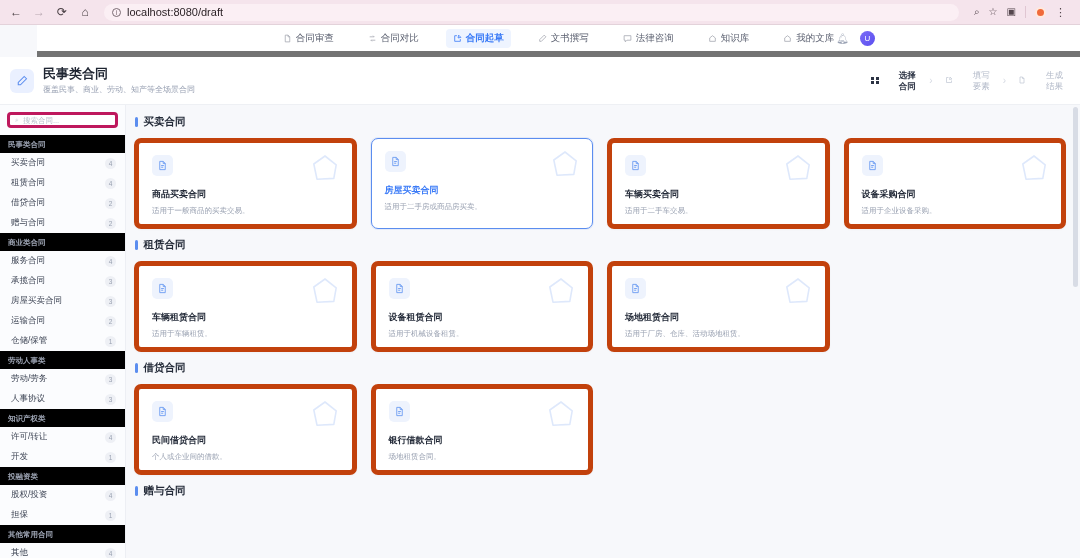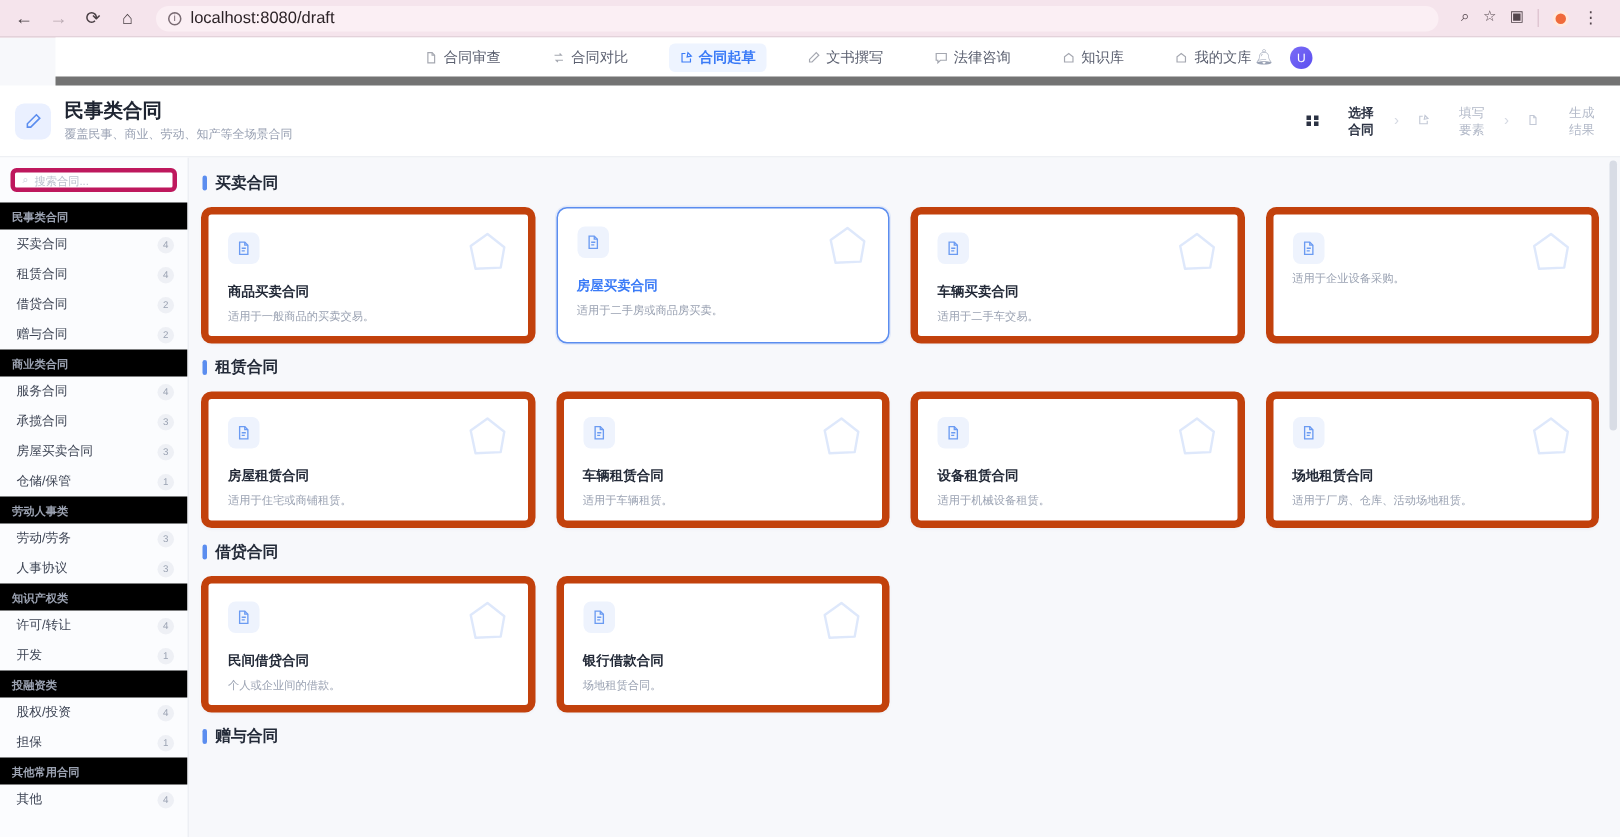--- a/index.html
+++ b/index.html
@@ -408,20 +408,24 @@
         </div>
         <div class="side-item">
           <span>承揽合同</span>
           <span class="side-count">3</span>
         </div>
         <div class="side-item">
           <span>房屋买卖合同</span>
           <span class="side-count">3</span>
         </div>
         <div class="side-item">
+          <span>运输合同</span>
+          <span class="side-count">2</span>
+        </div>
+        <div class="side-item">
           <span>仓储/保管</span>
           <span class="side-count">1</span>
         </div>
         <div class="side-group-title">劳动人事类</div>
         <div class="side-item">
           <span>劳动/劳务</span>
           <span class="side-count">3</span>
         </div>
         <div class="side-item">
           <span>人事协议</span>
@@ -514,20 +518,21 @@
                   <path d="M20 5 L34 16 L31 33 L10 34 L6 15 Z"></path>
                 </svg>
               </div>
               <div class="card-ico">
                 <svg width="11" height="11" viewBox="0 0 16 16" fill="none" stroke="currentColor" stroke-width="1.3">
                   <path d="M4 2h5l3 3v9H4z"></path>
                   <path d="M9 2v3h3"></path>
                   <path d="M6 8h4M6 10.5h3"></path>
                 </svg>
               </div>
+              <div class="card-title">设备采购合同</div>
               <div class="card-desc">适用于企业设备采购。</div>
             </div>
           </div>
         </div>
         <div class="section">
           <div class="section-title">
             <span>租赁合同</span>
           </div>
           <div class="card-grid">
             <div class="card">
@@ -536,36 +541,20 @@
                   <path d="M20 5 L34 16 L31 33 L10 34 L6 15 Z"></path>
                 </svg>
               </div>
               <div class="card-ico">
                 <svg width="11" height="11" viewBox="0 0 16 16" fill="none" stroke="currentColor" stroke-width="1.3">
                   <path d="M4 2h5l3 3v9H4z"></path>
                   <path d="M9 2v3h3"></path>
                   <path d="M6 8h4M6 10.5h3"></path>
                 </svg>
               </div>
-              <div class="card-title">房屋租赁合同</div>
-              <div class="card-desc">适用于住宅或商铺租赁。</div>
-            </div>
-            <div class="card">
-              <div class="watermark">
-                <svg viewBox="0 0 40 40" fill="none" stroke="#dbe6fb" stroke-width="2" stroke-linejoin="round">
-                  <path d="M20 5 L34 16 L31 33 L10 34 L6 15 Z"></path>
-                </svg>
-              </div>
-              <div class="card-ico">
-                <svg width="11" height="11" viewBox="0 0 16 16" fill="none" stroke="currentColor" stroke-width="1.3">
-                  <path d="M4 2h5l3 3v9H4z"></path>
-                  <path d="M9 2v3h3"></path>
-                  <path d="M6 8h4M6 10.5h3"></path>
-                </svg>
-              </div>
               <div class="card-title">车辆租赁合同</div>
               <div class="card-desc">适用于车辆租赁。</div>
             </div>
             <div class="card">
               <div class="watermark">
                 <svg viewBox="0 0 40 40" fill="none" stroke="#dbe6fb" stroke-width="2" stroke-linejoin="round">
                   <path d="M20 5 L34 16 L31 33 L10 34 L6 15 Z"></path>
                 </svg>
               </div>
               <div class="card-ico">

